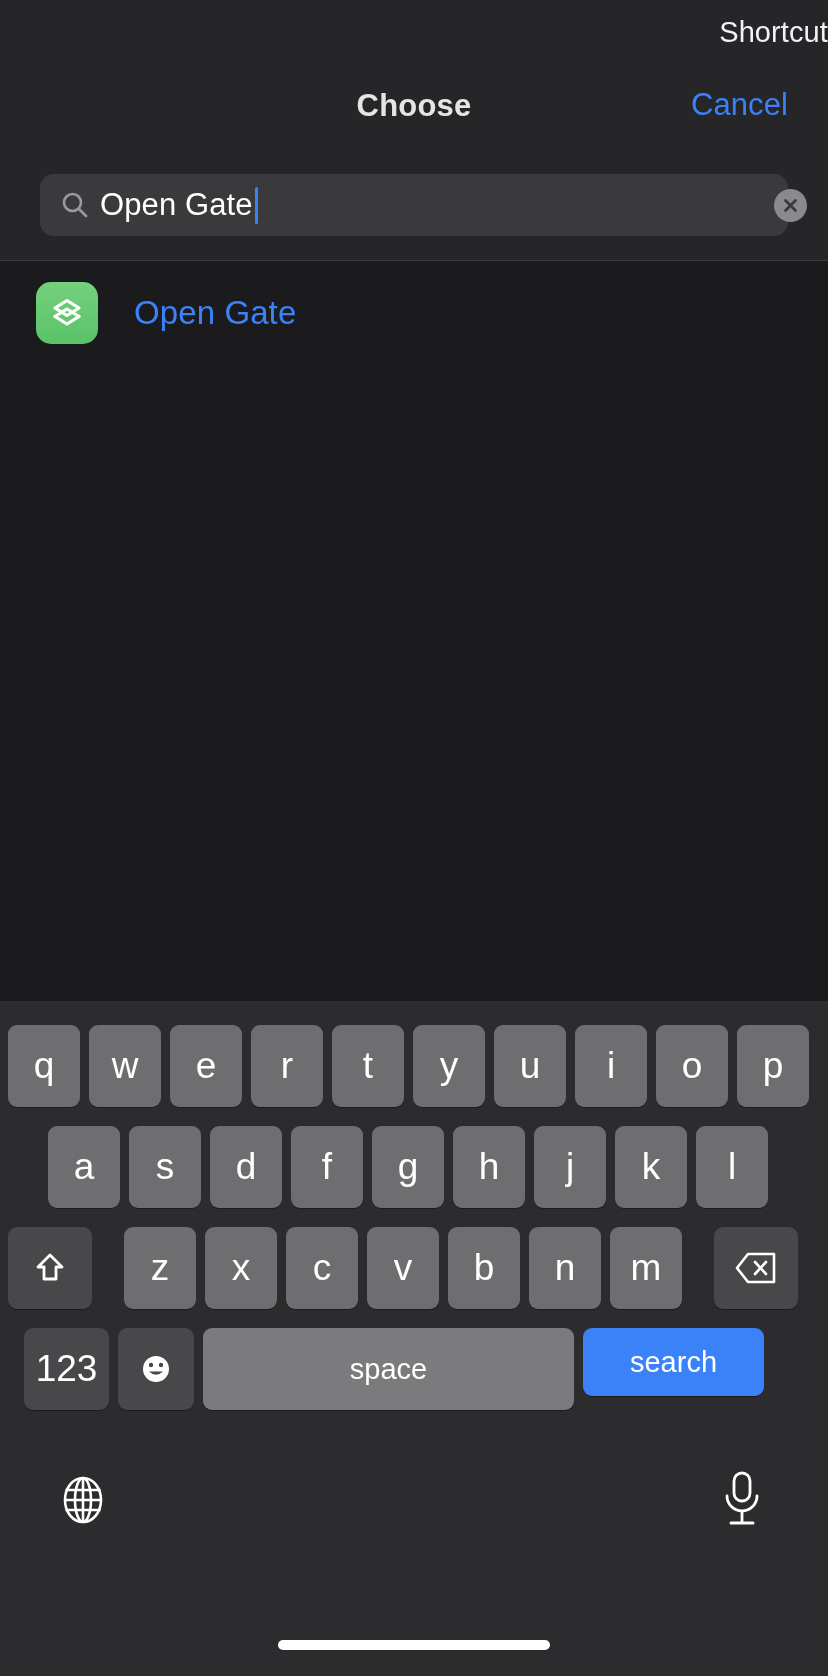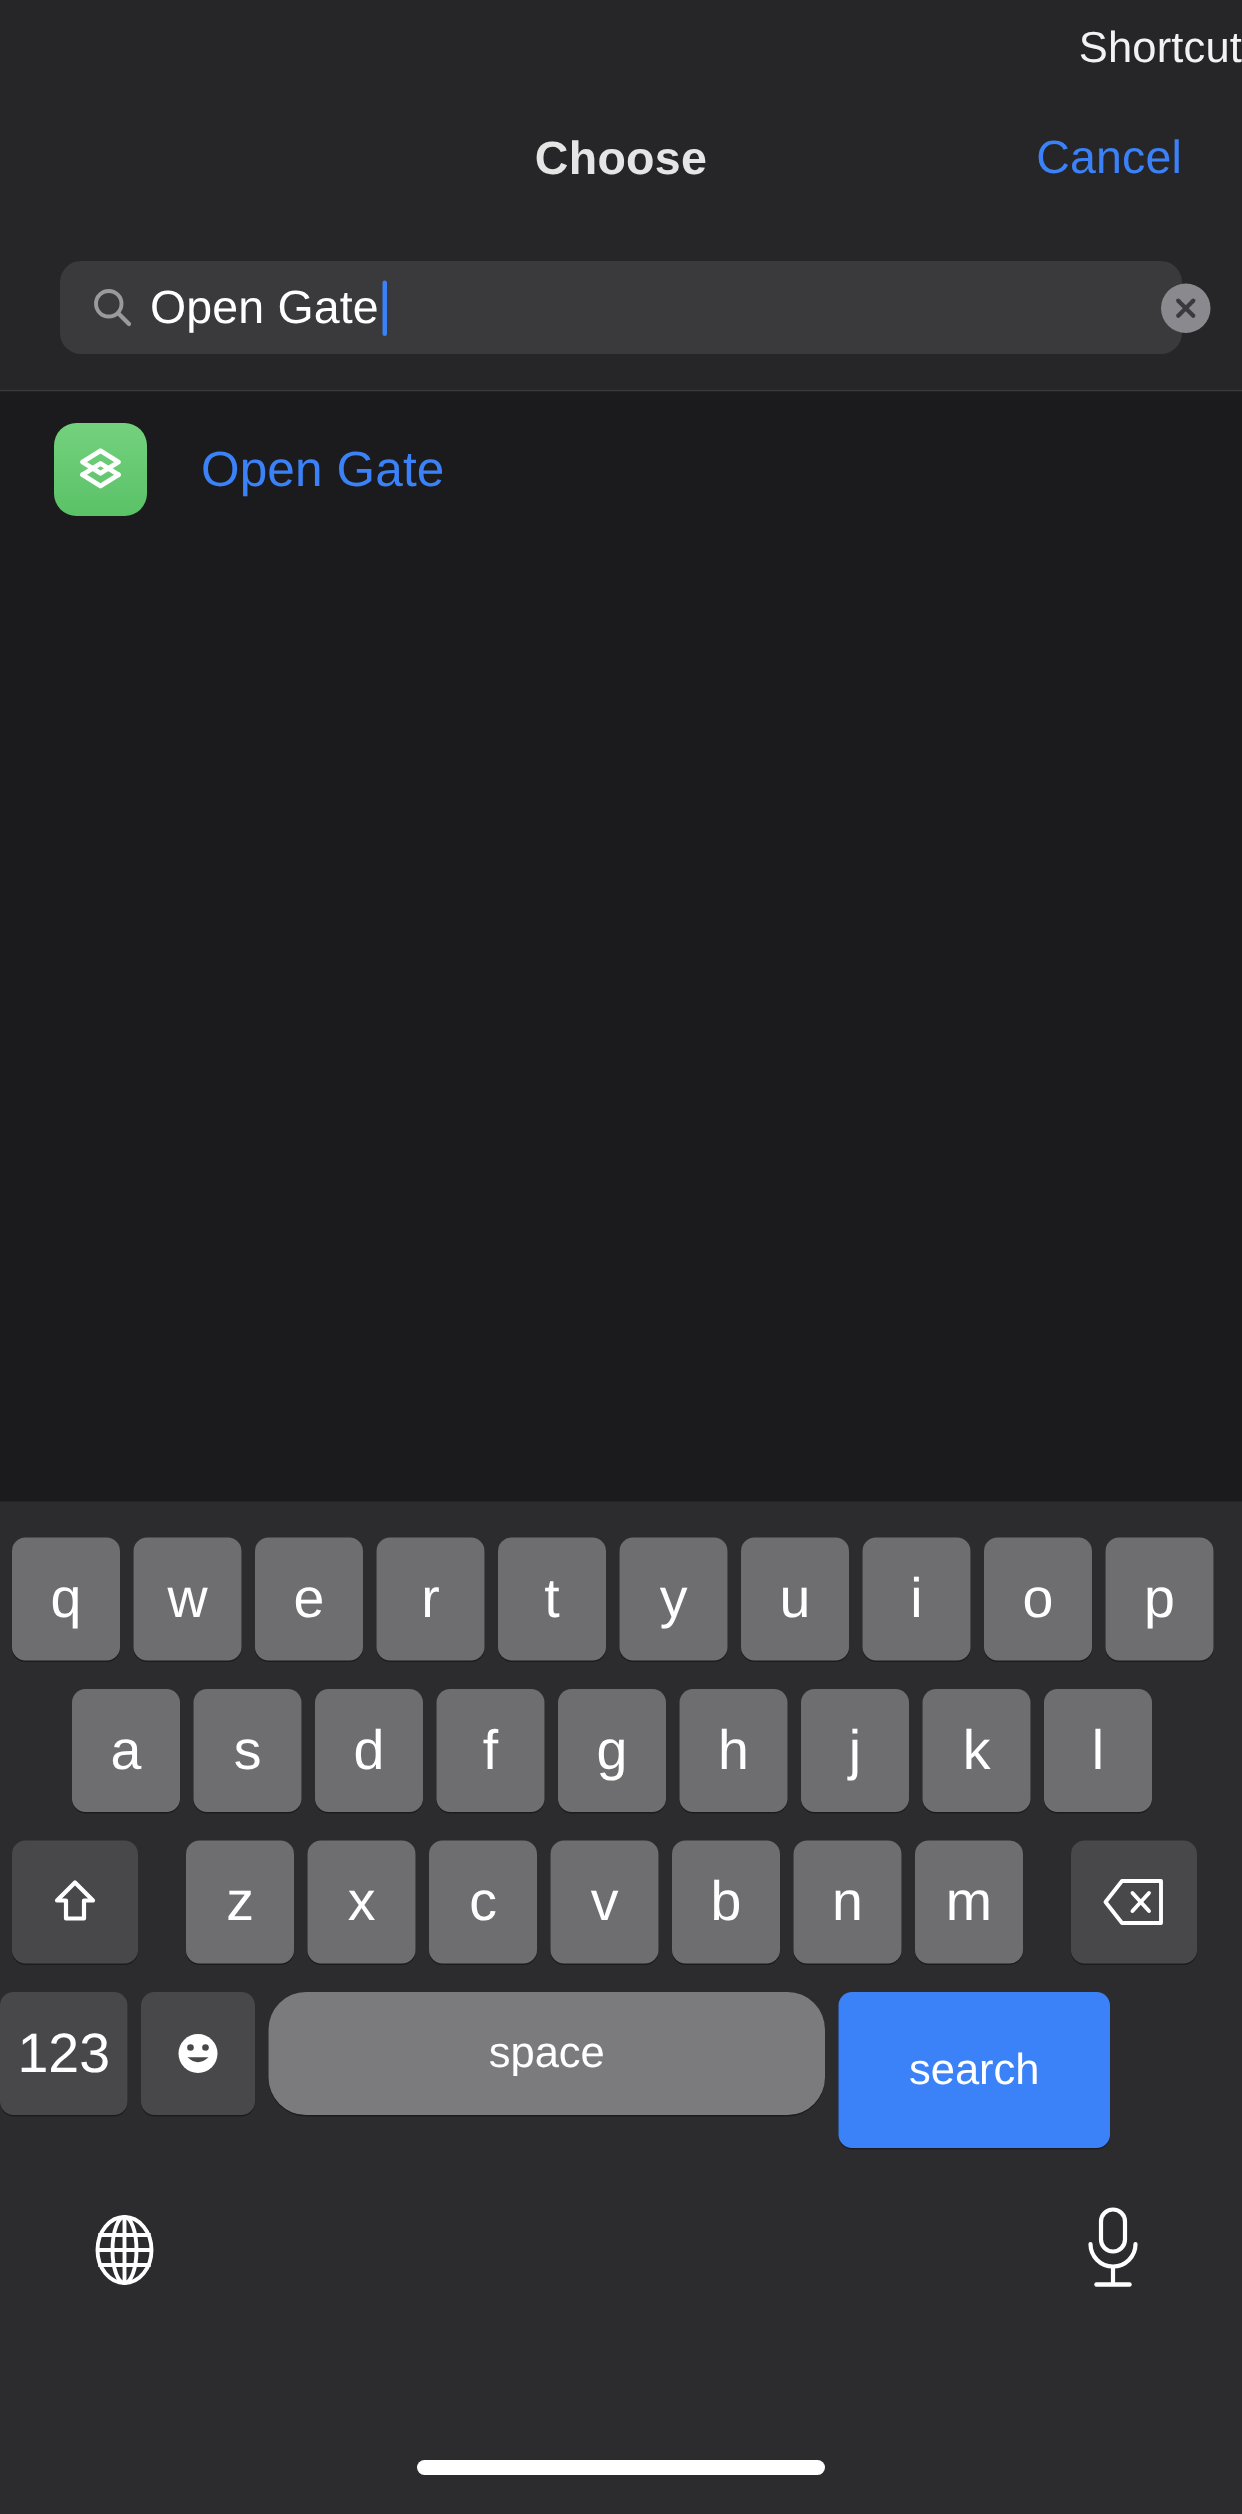--- a/index.html
+++ b/index.html
@@ -102,41 +102,41 @@
     border-radius:9px;
     color:#ffffff;
     display:flex; align-items:center; justify-content:center;
     font-size:37px;
     cursor:pointer;
     box-shadow:0 1px 0 rgba(0,0,0,0.35);
     user-select:none;
     font-family:"Liberation Sans", sans-serif;
   }
   .key.dark { background:#48484a; }
-  .key.space { background:#7b7b7d; font-size:29px;border-radius:25px; }
+  .key.space { background:#7b7b7d; font-size:29px; }
   .key.go   { background:#3b82f8; font-size:29px; }
 
   
   #row1 { top:24px; }
   #row1 .key { width:72px; height:82px; margin-right:9px; }
   #row1 { padding-left:8px; }
   
   #row2 { top:125px; padding-left:48px; }
   #row2 .key { width:72px; height:82px; margin-right:9px; }
   
   #row3 { top:226px; padding-left:8px; }
   #row3 .key { width:72px; height:82px; margin-right:9px; }
   #row3 .key.shift { width:84px; margin-right:32px; }
   #row3 .key.del   { width:84px; margin-left:23px; margin-right:0; }
   
-  #row4 { top:327px; padding-left:0; }
+  #row4 { top:327px; padding-left:24px; }
   #row4 .key.num   { width:85px; height:82px; margin-right:9px; }
   #row4 .key.emoji { width:76px; height:82px; margin-right:9px; }
   #row4 .key.space { width:371px; height:82px; margin-right:9px; }
-  #row4 .key.go    { width:181px; height:104px; }
+  #row4 .key.go    { width:181px; height:68px; }
 
   .kb-bottom {
     position:absolute; left:0; top:455px; width:828px; height:110px;
   }
   .globe-btn {
     position:absolute; left:55px; top:16px;
     background:none; border:none; cursor:pointer; padding:0;
   }
   .mic-btn {
     position:absolute; right:60px; top:12px;

